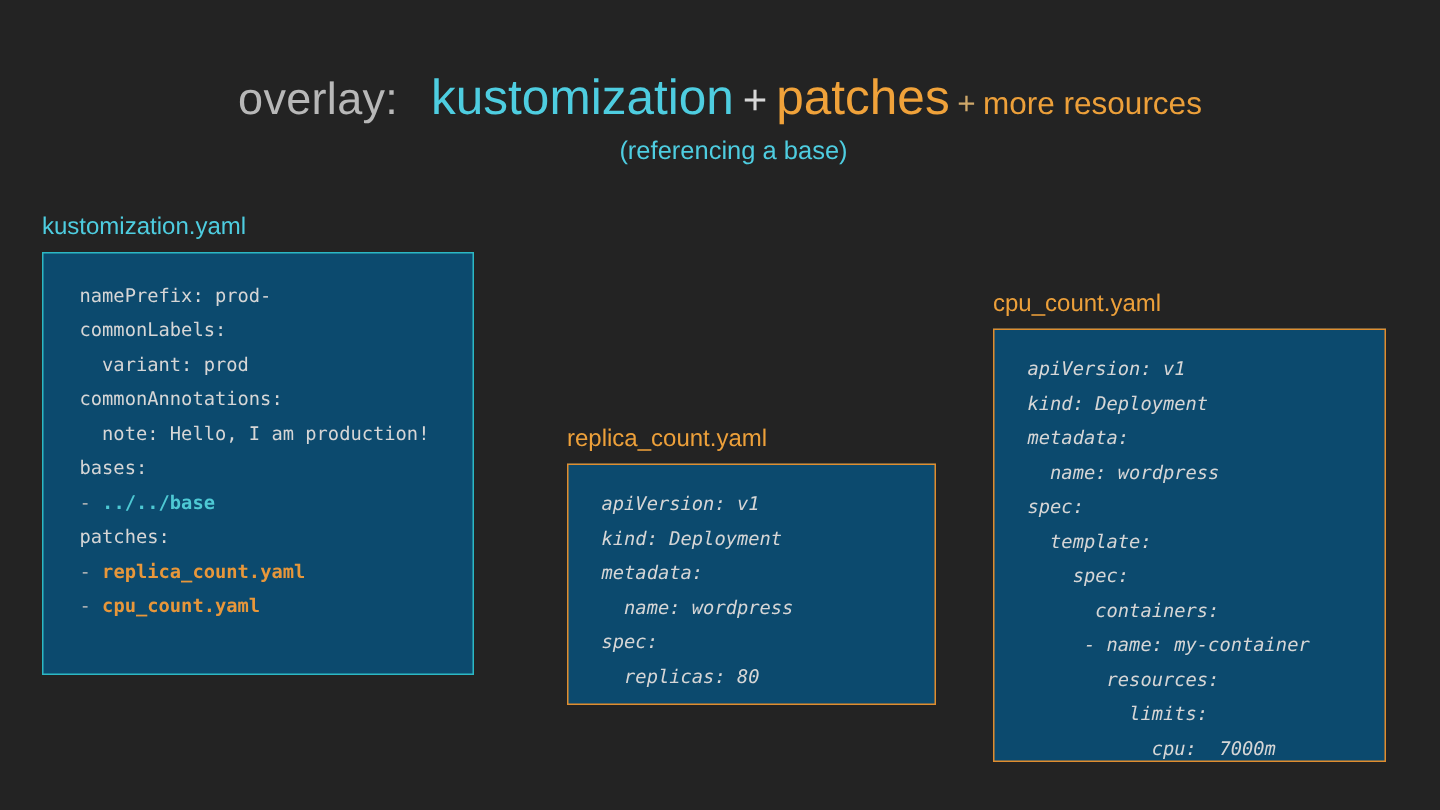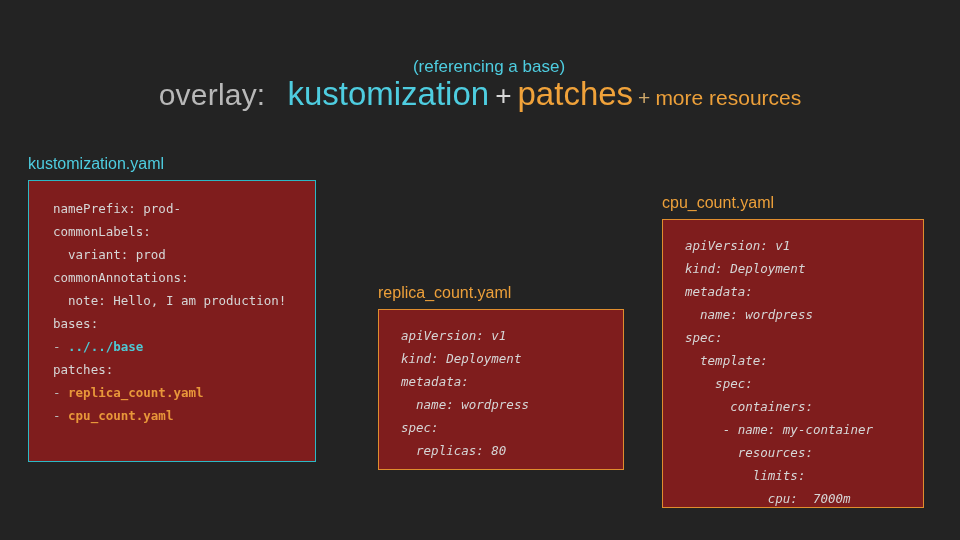--- a/index.html
+++ b/index.html
@@ -70,57 +70,57 @@
   .panel-label {
     font-size: 16px;
     line-height: 1;
     margin-bottom: 8px;
     white-space: nowrap;
   }
   .panel-label.cyan  { color: #4ecde0; }
   .panel-label.amber { color: #eda03a; }
 
   .code-box {
-    background: #7f1d1d;
+    background: #0c4a6e;
     box-sizing: border-box;
     overflow: hidden;
   }
   .code-box.cyan  { border: 1.5px solid #2cb8c4; }
   .code-box.amber { border: 1.5px solid #e08d2e; font-style: italic; }
 
   .code-lines {
     font-family: "DejaVu Sans Mono", "Liberation Mono", monospace;
     font-size: 12.5px;
     color: #d6d6d6;
     white-space: pre;
   }
   .code-line { line-height: 23px; height: 23px; }
   .tok-plain  { color: #d6d6d6; }
   .tok-dash   { color: #b9b9b9; }
   .tok-cyan   { color: #4ec9d4; font-weight: bold; }
   .tok-amber  { color: #e8973a; font-weight: bold; }
 
   
-  #group-kustomization { left: 28px; top: 156px; }
+  #group-kustomization { left: 28px; top: 144px; }
   #group-kustomization .code-box { width: 288px; height: 282px; padding: 16px 0 0 24px; }
 
   #group-replica { left: 378px; top: 285px; }
   #group-replica .code-box { width: 246px; height: 161px; padding: 14px 0 0 22px; }
 
   #group-cpu { left: 662px; top: 195px; }
   #group-cpu .code-box { width: 262px; height: 289px; padding: 14px 0 0 22px; }
 </style>
 </head>
 <body>
 
 <div id="title-block">
-  <span id="title-sub">(referencing a base)</span>
   <span id="title-line">
     <span class="t-overlay">overlay:</span><span class="t-gap"></span><span class="t-kustomization">kustomization</span><span class="t-plus1">+</span><span class="t-patches">patches</span><span class="t-plus2">+</span><span class="t-more">more resources</span>
   </span>
+  <span id="title-sub">(referencing a base)</span>
 </div>
 
 <div class="panel-group" id="group-kustomization">
   <div class="panel-label cyan">kustomization.yaml</div>
   <div class="code-box cyan">
     <div class="code-lines"><div class="code-line"><span class="tok-plain">namePrefix: prod-</span></div><div class="code-line"><span class="tok-plain">commonLabels:</span></div><div class="code-line"><span class="tok-plain">  variant: prod</span></div><div class="code-line"><span class="tok-plain">commonAnnotations:</span></div><div class="code-line"><span class="tok-plain">  note: Hello, I am production!</span></div><div class="code-line"><span class="tok-plain">bases:</span></div><div class="code-line"><span class="tok-dash">- </span><span class="tok-cyan">../../base</span></div><div class="code-line"><span class="tok-plain">patches:</span></div><div class="code-line"><span class="tok-dash">- </span><span class="tok-amber">replica_count.yaml</span></div><div class="code-line"><span class="tok-dash">- </span><span class="tok-amber">cpu_count.yaml</span></div></div>
   </div>
 </div>
 
 <div class="panel-group" id="group-replica">

